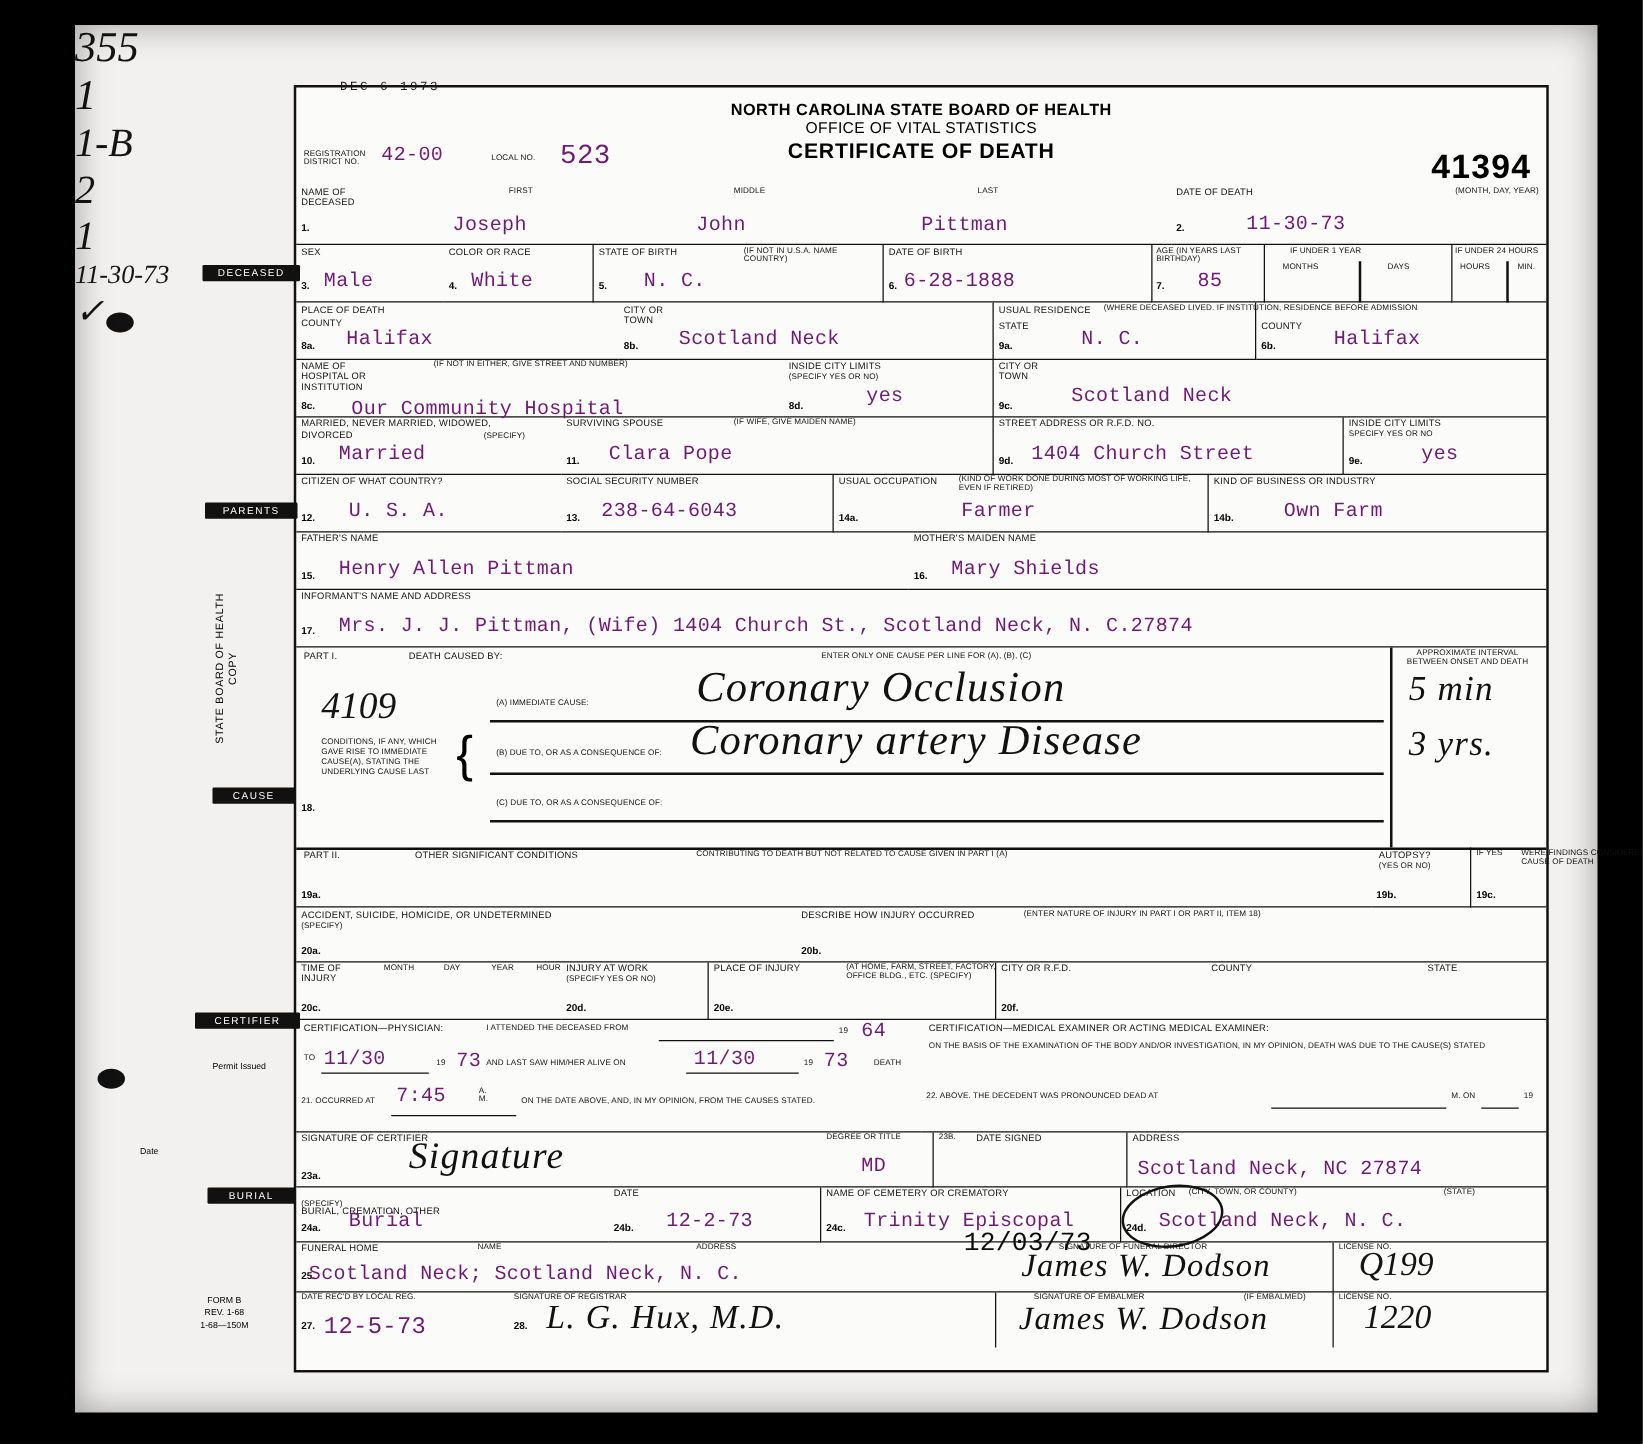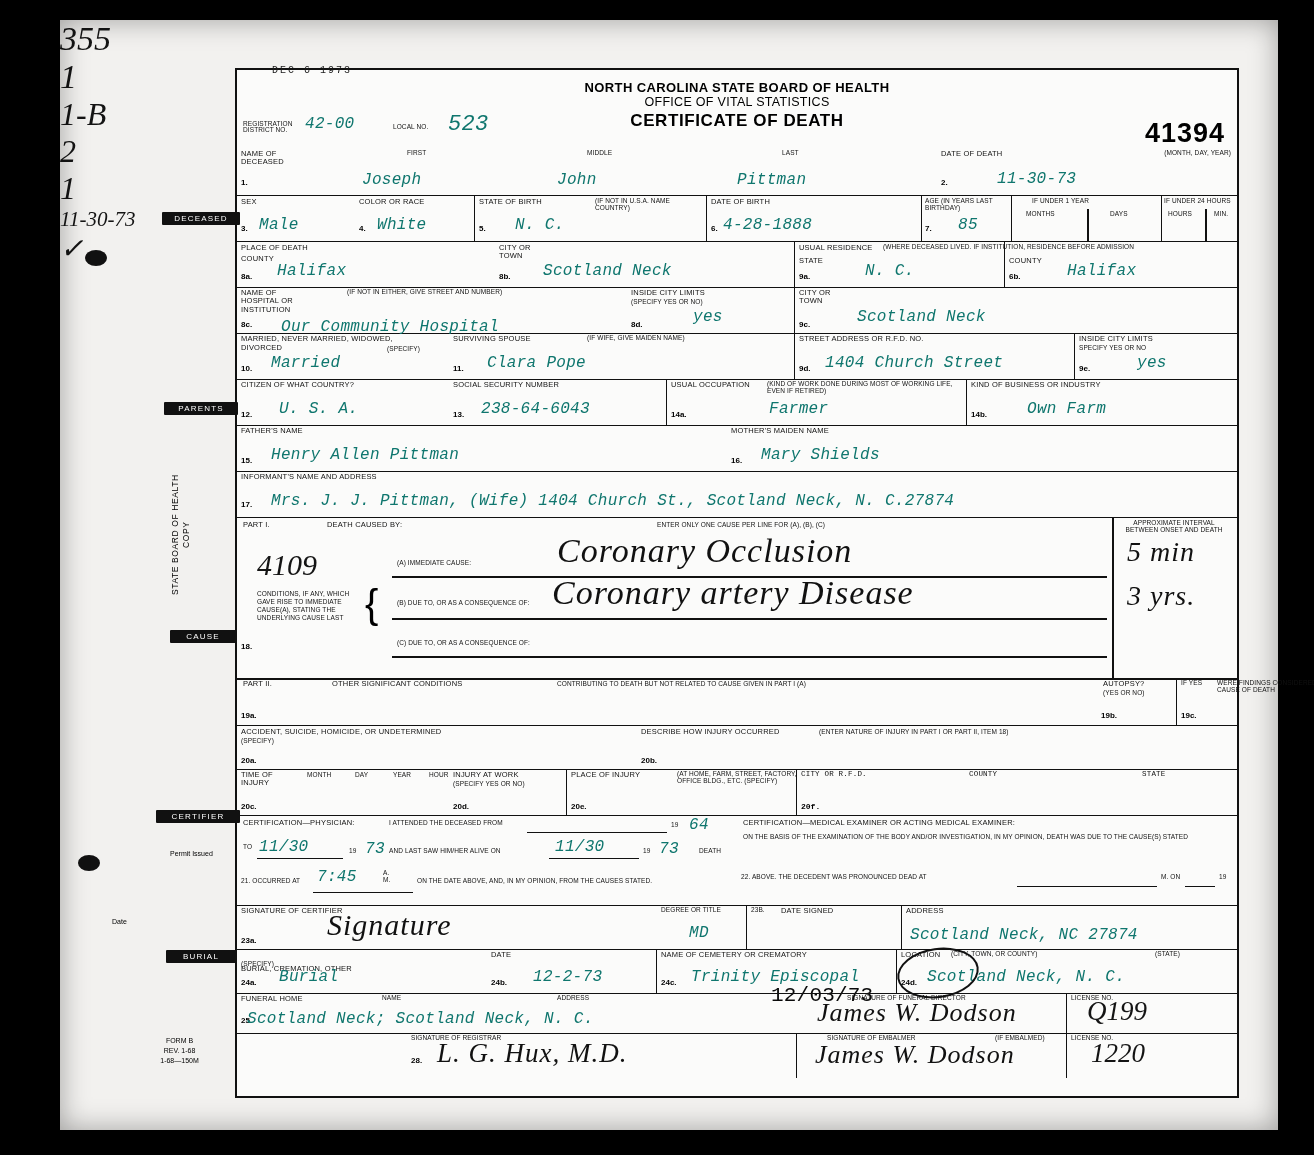--- a/index.html
+++ b/index.html
@@ -4,21 +4,21 @@
 <style>
   html,body{margin:0;padding:0;background:#000;}
   body{width:1314px;height:1155px;overflow:hidden;font-family:"Liberation Sans",sans-serif;}
   .page{position:relative;width:1314px;height:1155px;background:#000;}
   .sheet{position:absolute;left:60px;top:20px;width:1218px;height:1110px;background:#f2f1ef;}
   .sheet::after{content:"";position:absolute;inset:0;box-shadow:inset 0 0 28px rgba(0,0,0,.35);pointer-events:none;}
   .inner{position:absolute;left:175px;top:48px;width:1000px;height:1026px;background:#fbfbfa;border:2px solid #111;}
   
   .lbl{font-size:7.5px;letter-spacing:.2px;color:#111;line-height:1.05;text-transform:uppercase;}
   .lbl2{font-size:6.5px;letter-spacing:.1px;color:#111;line-height:1.05;text-transform:uppercase;}
-  .val{font-family:"Liberation Mono",monospace;font-size:16px;color:#0f766e;letter-spacing:.3px;font-style:italic;}
+  .val{font-family:"Liberation Mono",monospace;font-size:16px;color:#701a75;letter-spacing:.3px;}
   .valsm{font-family:"Liberation Mono",monospace;font-size:13.5px;color:#0a0a0a;letter-spacing:.2px;}
   .num{font-size:8px;font-weight:bold;}
   .box{position:absolute;box-sizing:border-box;border-right:1.5px solid #111;border-bottom:1.5px solid #111;}
   .nb{border-right:none;}
   .hdr{position:absolute;left:0;width:100%;text-align:center;}
   .hdr .h1{font-size:13px;font-weight:bold;letter-spacing:.4px;}
   .hdr .h2{font-size:12.5px;letter-spacing:.3px;}
   .hdr .h3{font-size:17px;font-weight:bold;letter-spacing:.6px;}
   .cert-no{position:absolute;right:12px;top:48px;font-size:27px;font-weight:bold;font-family:"Liberation Sans",sans-serif;letter-spacing:1px;}
   .stamp{position:absolute;font-family:"Liberation Mono",monospace;font-size:10px;letter-spacing:2px;color:#1a1a1a;}
@@ -86,21 +86,21 @@
       </div>
       <div class="box" style="left:238px;top:126px;width:232px;height:46px;">
         <div class="lbl" style="position:absolute;left:4px;top:2px;">STATE OF BIRTH</div>
         <div class="lbl2" style="position:absolute;left:120px;top:2px;width:110px;">(IF NOT IN U.S.A. NAME COUNTRY)</div>
         <div class="num" style="position:absolute;left:4px;top:28px;">5.</div>
         <div class="val" style="position:absolute;left:40px;top:20px;">N. C.</div>
       </div>
       <div class="box" style="left:470px;top:126px;width:215px;height:46px;">
         <div class="lbl" style="position:absolute;left:4px;top:2px;">DATE OF BIRTH</div>
         <div class="num" style="position:absolute;left:4px;top:28px;">6.</div>
-        <div class="val" style="position:absolute;left:16px;top:20px;">4-28-1888</div>
+        <div class="val" style="position:absolute;left:16px;top:20px;">6-28-1888</div>
       </div>
       <div class="box" style="left:685px;top:126px;width:90px;height:46px;">
         <div class="lbl2" style="position:absolute;left:3px;top:2px;width:86px;">AGE (IN YEARS LAST BIRTHDAY)</div>
         <div class="num" style="position:absolute;left:3px;top:28px;">7.</div>
         <div class="val" style="position:absolute;left:36px;top:20px;">85</div>
       </div>
       <div class="box" style="left:775px;top:126px;width:150px;height:46px;">
         <div class="lbl2" style="position:absolute;left:20px;top:2px;">IF UNDER 1 YEAR</div>
         <div style="position:absolute;left:75px;top:13px;width:1.5px;height:33px;background:#111;"></div>
         <div class="lbl2" style="position:absolute;left:14px;top:15px;">MONTHS</div>
@@ -286,21 +286,21 @@
       <div class="box" style="left:212px;top:700px;width:118px;height:46px;">
         <div class="lbl" style="position:absolute;left:4px;top:1px;">INJURY AT WORK</div>
         <div class="lbl2" style="position:absolute;left:4px;top:11px;">(SPECIFY YES OR NO)</div>
         <div class="num" style="position:absolute;left:4px;top:32px;">20d.</div>
       </div>
       <div class="box" style="left:330px;top:700px;width:230px;height:46px;">
         <div class="lbl" style="position:absolute;left:4px;top:1px;">PLACE OF INJURY</div>
         <div class="lbl2" style="position:absolute;left:110px;top:1px;width:120px;">(AT HOME, FARM, STREET, FACTORY, OFFICE BLDG., ETC. (SPECIFY)</div>
         <div class="num" style="position:absolute;left:4px;top:32px;">20e.</div>
       </div>
-      <div class="box" style="left:560px;top:700px;width:440px;height:46px;border-right:none;font-family:Liberation Mono, monospace;">
+      <div class="box" style="left:560px;top:700px;width:440px;height:46px;border-right:none;">
         <div class="lbl" style="position:absolute;left:4px;top:1px;">CITY OR R.F.D.</div>
         <div class="lbl" style="position:absolute;left:172px;top:1px;">COUNTY</div>
         <div class="lbl" style="position:absolute;left:345px;top:1px;">STATE</div>
         <div class="num" style="position:absolute;left:4px;top:32px;">20f.</div>
       </div>
 
       <div class="box nb" style="left:0;top:746px;width:500px;height:90px;">
         <div class="lbl" style="position:absolute;left:6px;top:3px;">CERTIFICATION—PHYSICIAN:</div>
         <div class="lbl2" style="position:absolute;left:152px;top:4px;">I ATTENDED THE DECEASED FROM</div>
         <div style="position:absolute;left:290px;top:16px;width:140px;height:1.2px;background:#111;"></div>
@@ -388,20 +388,25 @@
       </div>
       <div class="box" style="left:560px;top:924px;width:270px;height:40px;">
         <div class="lbl2" style="position:absolute;left:50px;top:1px;">SIGNATURE OF FUNERAL DIRECTOR</div>
         <div class="script" style="position:absolute;left:20px;top:4px;font-size:26px;">James W. Dodson</div>
       </div>
       <div class="box" style="left:830px;top:924px;width:170px;height:40px;border-right:none;">
         <div class="lbl2" style="position:absolute;left:4px;top:1px;">LICENSE NO.</div>
         <div class="hand" style="position:absolute;left:20px;top:2px;font-size:27px;">Q199</div>
       </div>
 
+      <div class="box nb" style="left:0;top:964px;width:170px;height:44px;border-bottom:none;">
+        <div class="lbl2" style="position:absolute;left:4px;top:1px;">DATE REC'D BY LOCAL REG.</div>
+        <div class="num" style="position:absolute;left:4px;top:22px;">27.</div>
+        <div class="val" style="position:absolute;left:22px;top:16px;font-size:19px;">12-5-73</div>
+      </div>
       <div class="box" style="left:170px;top:964px;width:390px;height:44px;border-bottom:none;">
         <div class="lbl2" style="position:absolute;left:4px;top:1px;">SIGNATURE OF REGISTRAR</div>
         <div class="num" style="position:absolute;left:4px;top:22px;">28.</div>
         <div class="script" style="position:absolute;left:30px;top:4px;font-size:27px;">L. G. Hux, M.D.</div>
       </div>
       <div class="box" style="left:560px;top:964px;width:270px;height:44px;border-bottom:none;">
         <div class="lbl2" style="position:absolute;left:30px;top:1px;">SIGNATURE OF EMBALMER</div>
         <div class="lbl2" style="position:absolute;left:198px;top:1px;">(IF EMBALMED)</div>
         <div class="script" style="position:absolute;left:18px;top:6px;font-size:26px;">James W. Dodson</div>
       </div>

